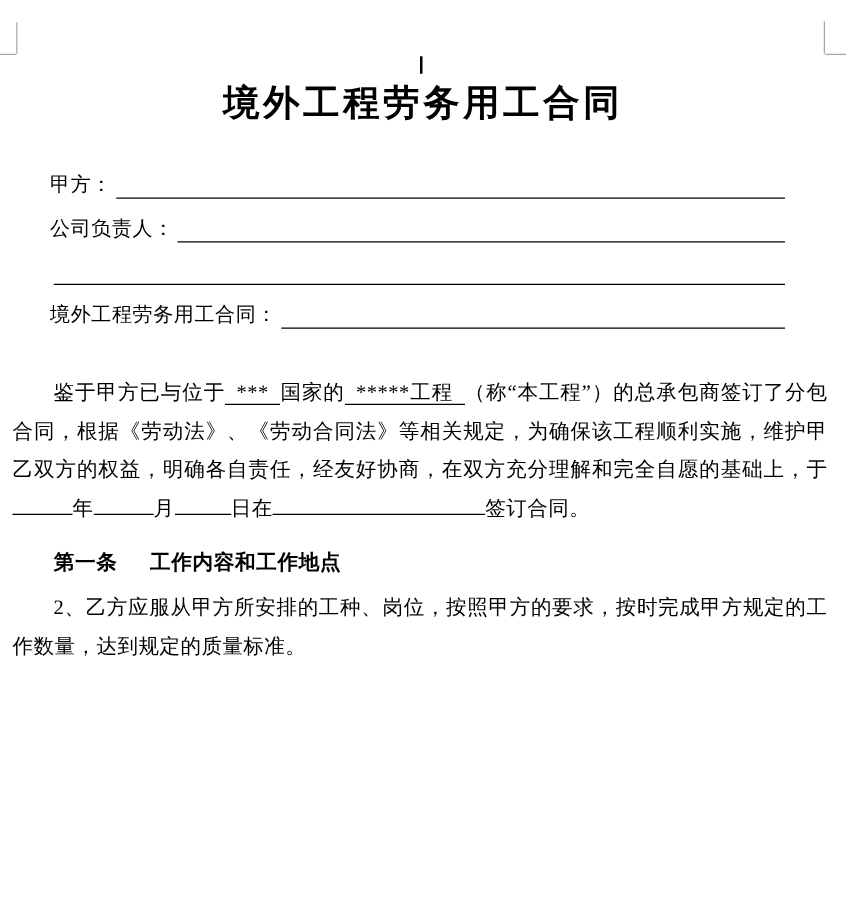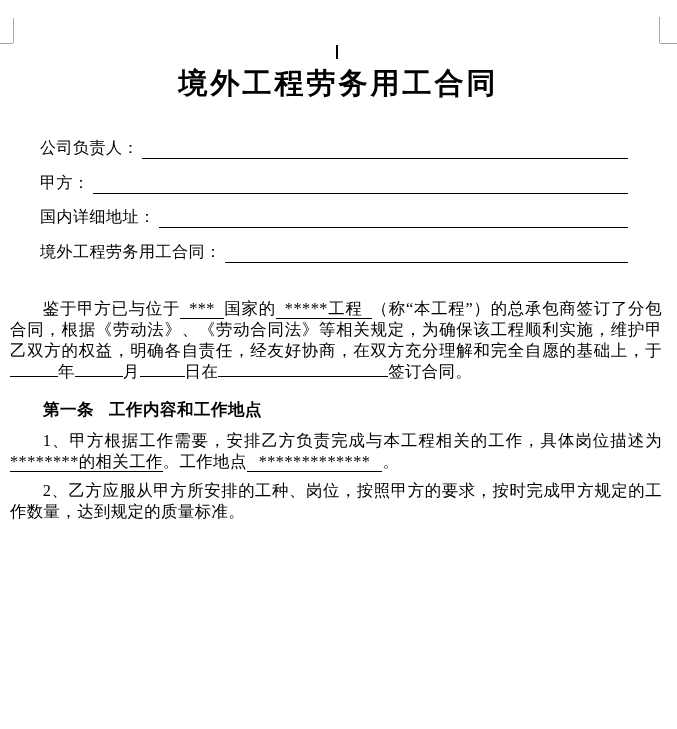--- a/index.html
+++ b/index.html
@@ -21,37 +21,37 @@
     padding-top:64px; margin:0; text-align:center;
     font-size:29px; font-weight:bold; letter-spacing:3px; line-height:38px;
   }
 
   .fields { margin:28px 49px 0 40px; }
   .field-row { display:flex; align-items:flex-end; height:34.4px; font-size:16px; }
   .field-label { white-space:nowrap; padding-bottom:5px; letter-spacing:0.5px; }
   .field-line { flex:1; margin:0 0 5px 3px; border-bottom:1.4px solid #000; }
 
   .para {
-    font-size:16.4px; line-height:21px; text-align:justify;
+    font-size:16.4px; line-height:31px; text-align:justify;
     margin:0 15px 0 10px; text-indent:2em; letter-spacing:0.4px;
   }
   .para-first { margin-top:30px; }
   .u  { border-bottom:1.4px solid #000; }
   .u-pad-sm { padding:0 9px; }
   .u-pad-md { padding:0 12px; }
   .blank { display:inline-block; border-bottom:1.4px solid #000; height:14px; }
   .w48  { width:48px; }
   .w45  { width:45px; }
   .w170 { width:170px; }
 
   .sec-heading {
     margin:16px 15px 0 10px; text-indent:2em;
     font-size:16.5px; font-weight:bold; line-height:24px; letter-spacing:0.5px;
   }
-  .heading-gap { margin-left:15px; }
+  .heading-gap { margin-left:26px; }
   .clause { margin-top:8px; }
 </style>
 </head>
 <body>
 
 <div class="page">
 
   <div>
     <div class="mark mark-l-v"></div>
       <div class="mark mark-l-h"></div>
@@ -59,38 +59,36 @@
   <div>
     <div class="mark mark-r-v"></div>
       <div class="mark mark-r-h"></div>
   </div>
   <div class="cursor-bar"></div>
 
   <h1 class="doc-title">境外工程劳务用工合同</h1>
 
   <div class="fields">
     <div class="field-row">
+      <span class="field-label">甲方：</span>
+      <span class="field-line"></span>
+    </div>
+    <div class="field-row">
       <span class="field-label">公司负责人：</span>
       <span class="field-line"></span>
     </div>
     <div class="field-row">
-      <span class="field-label">甲方：</span>
-      <span class="field-line"></span>
-    </div>
-    <div class="field-row">
-      <span class="field-label">国内详细地址：</span>
       <span class="field-line"></span>
     </div>
     <div class="field-row">
       <span class="field-label">境外工程劳务用工合同：</span>
       <span class="field-line"></span>
     </div>
   </div>
 
   <p class="para para-first"><span>鉴于甲方已与位于</span><span class="u u-pad-sm">***</span><span>国家的</span><span class="u u-pad-sm">*****工程</span><span>（称“本工程”）的总承包商签订了分包合同，根据《劳动法》、《劳动合同法》等相关规定，为确保该工程顺利实施，维护甲乙双方的权益，明确各自责任，经友好协商，在双方充分理解和完全自愿的基础上，于</span><span class="blank w48"></span><span>年</span><span class="blank w48"></span><span>月</span><span class="blank w45"></span><span>日在</span><span class="blank w170"></span><span>签订合同。</span></p>
 
   <h2 class="sec-heading"><span>第一条</span><span class="heading-gap">工作内容和工作地点</span></h2>
 
-  <p class="para clause"><span>1、甲方根据工作需要，安排乙方负责完成与本工程相关的工作，具体岗位描述为</span><span class="u">********的相关工作</span><span>。工作地点</span><span class="u u-pad-md">*************</span><span>。</span></p>
 
   <p class="para clause">2、乙方应服从甲方所安排的工种、岗位，按照甲方的要求，按时完成甲方规定的工作数量，达到规定的质量标准。</p>
 
 </div>
 
 </body></html>

